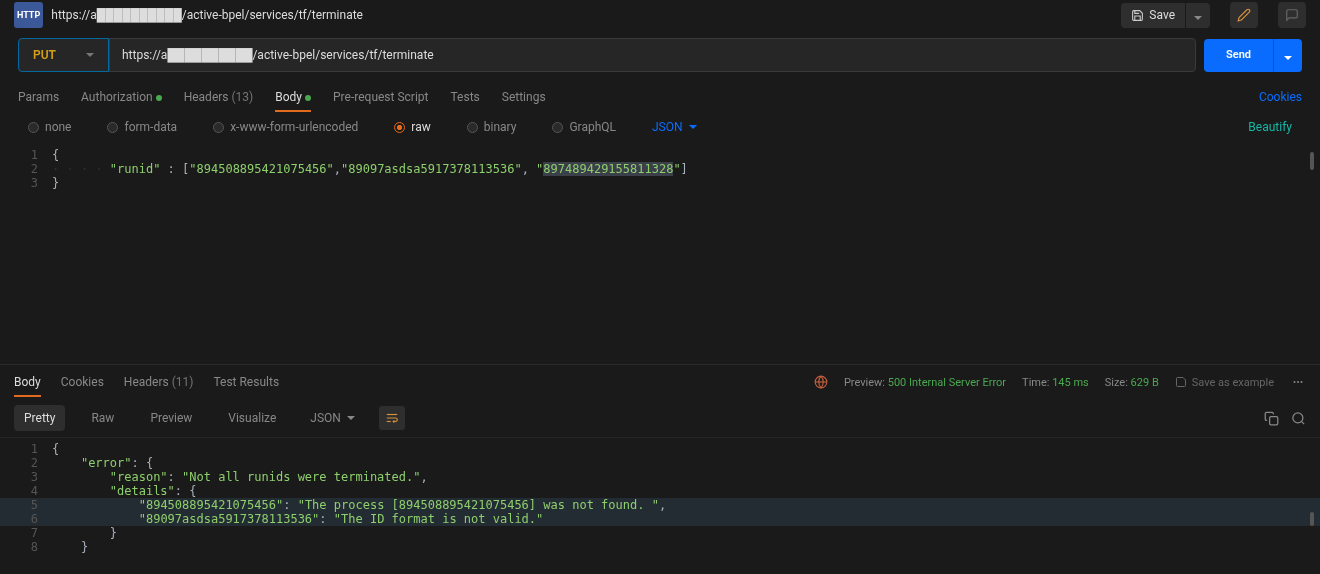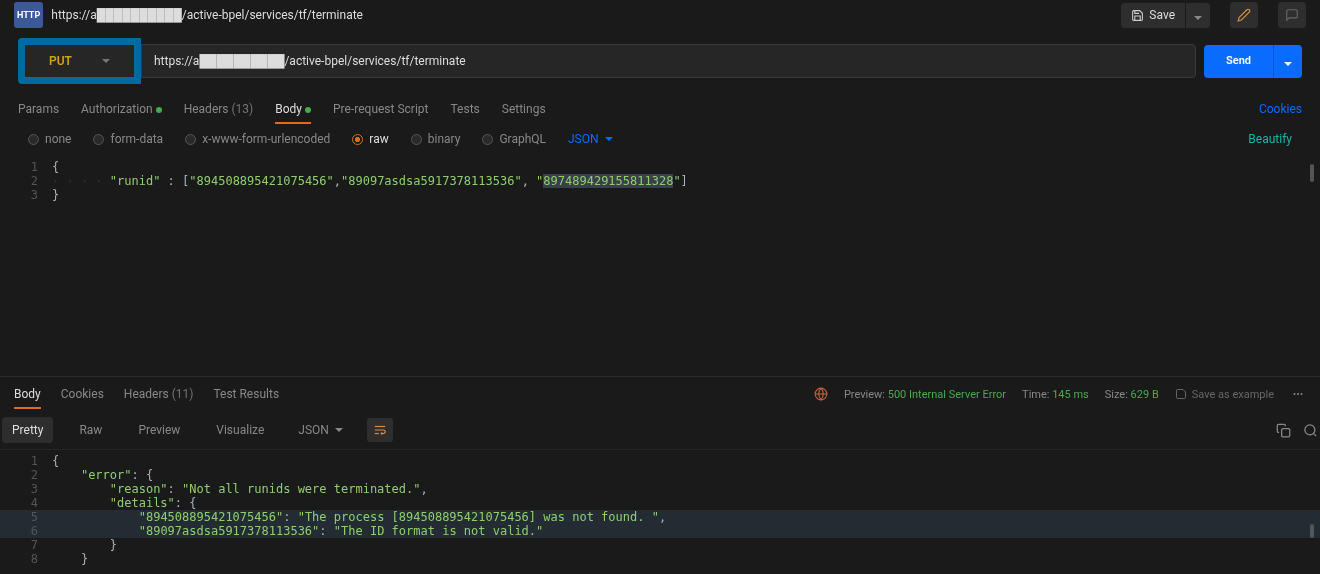--- a/index.html
+++ b/index.html
@@ -63,23 +63,23 @@
 .request-row {
   display: flex;
   padding: 8px 18px;
   gap: 8px;
   align-items: center;
 }
 .method-select {
   display: flex;
   align-items: center;
   background: #262626;
-  border: 7px solid #0369a1;
+  border: 1px solid #0369a1;
   border-radius: 4px 0 0 4px;
-  padding: 9px 24px;
+  padding: 9px 14px;
   gap: 30px;
   cursor: pointer;
 }
 .method-label { color: #d4a017; font-weight: 600; font-size: 12px; }
 .url-input {
   flex: 1;
   background: #262626;
   border: 1px solid #3a3a3a;
   border-radius: 0 4px 4px 0;
   padding: 9px 12px;
@@ -115,21 +115,21 @@
 .tab { color: #888; font-size: 12px; cursor: pointer; padding: 6px 0; position: relative; }
 .tab.active { color: #ddd; }
 .tab.active::after { content:''; position:absolute; bottom:-2px; left:0; right:0; height:2px; background:#e26a1d; }
 .dot-green { display:inline-block; width:6px; height:6px; border-radius:50%; background:#4aa94f; margin-left:3px; vertical-align:middle; }
 .count { color:#737373; }
 .cookies-link { margin-left:auto; color:#0a6cff; font-size:12px; cursor:pointer; }
 .body-type-row {
   display: flex;
   align-items: center;
   padding: 10px 28px;
-  gap: 22px;
+  gap: 36px;
 }
 .radio-opt { display:flex; align-items:center; gap:6px; color:#888; font-size:12px; cursor:pointer; }
 .radio { width:11px; height:11px; border-radius:50%; border:1px solid #555; background:#2a2a2a; }
 .radio.checked { border-color:#e26a1d; background: radial-gradient(circle, #e26a1d 40%, transparent 45%); }
 .json-select { color:#0a6cff; font-size:12px; cursor:pointer; display:flex; align-items:center; gap:6px; }
 .beautify { margin-left:auto; color:#14b8a6; font-size:12px; cursor:pointer; }
 .editor {
   background: #1a1a1a;
   font-family: Consolas, monospace;
   font-size: 12px;
@@ -153,21 +153,21 @@
 .rtab { color:#888; font-size:12px; cursor:pointer; padding:4px 0; position:relative; }
 .rtab.active { color:#ddd; }
 .rtab.active::after { content:''; position:absolute; bottom:-4px; left:0; right:0; height:2px; background:#e26a1d; }
 .resp-meta { margin-left:auto; display:flex; align-items:center; gap:16px; font-size:11px; }
 .meta-label { color:#888; }
 .meta-green { color:#4aa94f; }
 .save-example { color:#666; font-size:11px; display:flex; align-items:center; gap:5px; cursor:pointer;}
 .view-row {
   display:flex;
   align-items:center;
-  padding:6px 2px;
+  padding:6px 14px;
   gap:16px;
   border-bottom:1px solid #262626;
 }
 .vtab { color:#888; font-size:12px; cursor:pointer; padding:6px 10px; }
 .vtab.active { background:#2e2e2e; color:#ddd; border-radius:4px; }
 .json-dd { color:#888; font-size:12px; display:flex; align-items:center; gap:6px; cursor:pointer; padding:4px 8px; }
 .wrap-icon { display:flex; align-items:center; justify-content:center; width:26px; height:24px; background:#2e2e2e; border-radius:3px; cursor:pointer;}
 .view-right { margin-left:auto; display:flex; gap:12px; }
 .resp-editor {
   background:#1a1a1a;

